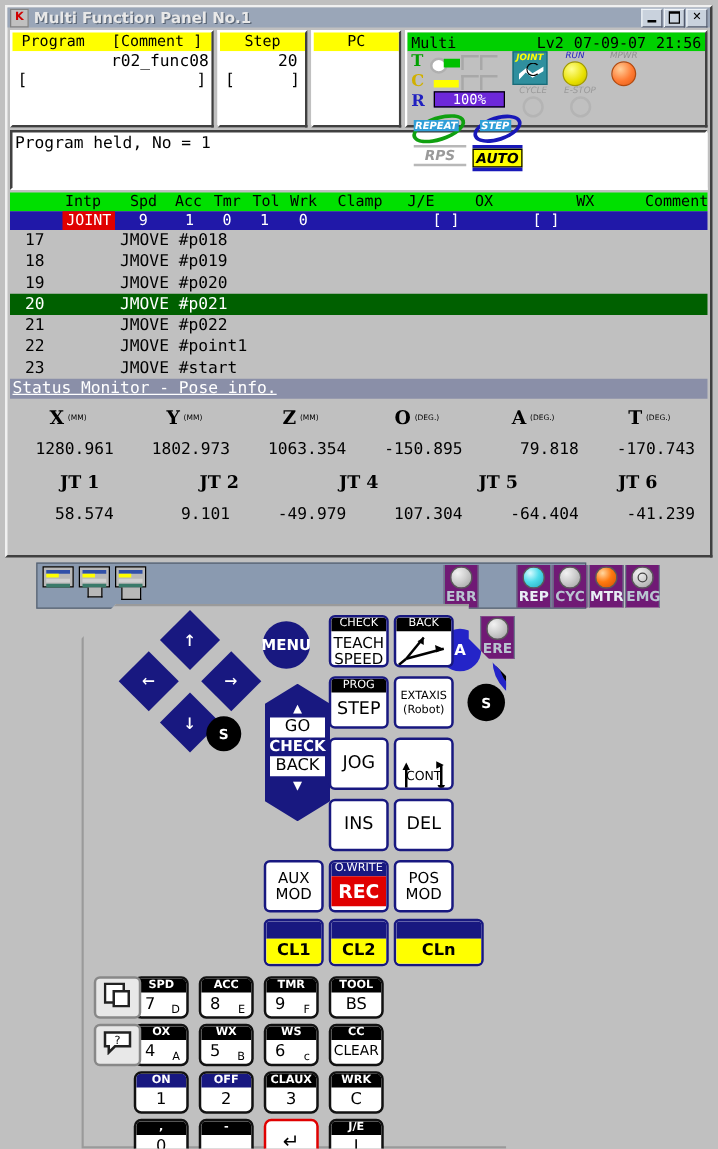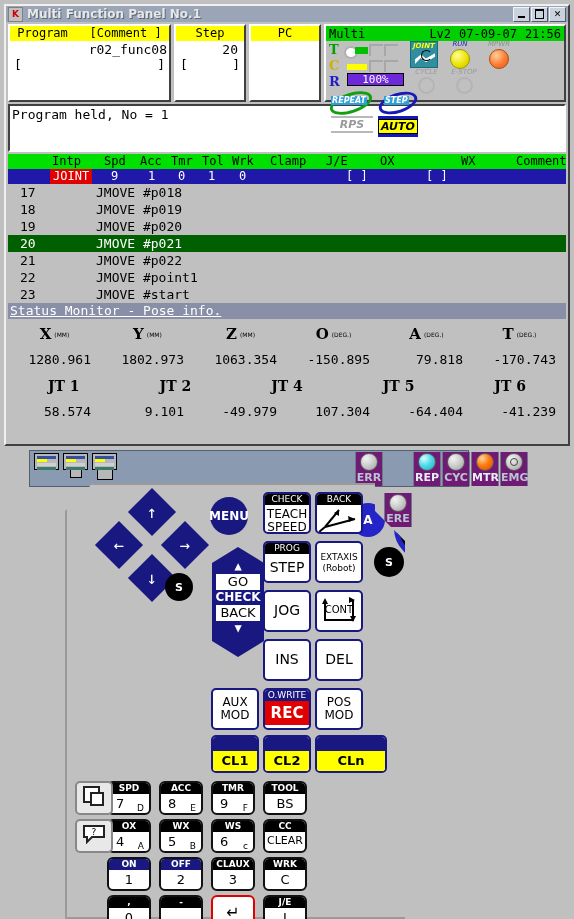--- a/index.html
+++ b/index.html
@@ -598,21 +598,21 @@
     </div>
     <div class="skey" style="left:248px;top:56px;width:48px;height:42px;">
       <div class="mid small" style="margin-top:9px;">EXTAXIS</div>
       <div class="mid small">(Robot)</div>
     </div>
 
     <div class="skey" style="left:196px;top:105px;width:48px;height:42px;">
       <div class="mid" style="margin-top:12px;font-size:14px;">JOG</div>
     </div>
     <div class="skey" style="left:248px;top:105px;width:48px;height:42px;">
-      <div style="position:relative;height:38px;">
+      <div style="position:relative;height:38px;margin-top:12px;">
         <svg width="44" height="38" viewBox="0 0 44 38" style="position:absolute;left:0;top:0;">
           <path d="M8 8 L8 28 L36 28 L36 8" fill="none" stroke="#000" stroke-width="2"></path>
           <polygon points="8,6 5,12 11,12" fill="#000"></polygon>
           <polygon points="36,30 33,24 39,24" fill="#000"></polygon>
           <polygon points="38,8 32,5 32,11" fill="#000"></polygon>
         </svg>
         <span style="position:absolute;left:0;right:0;top:12px;font-size:10px;
               font-family:'DejaVu Sans',sans-serif;text-align:center;">CONT</span>
       </div>
     </div>

